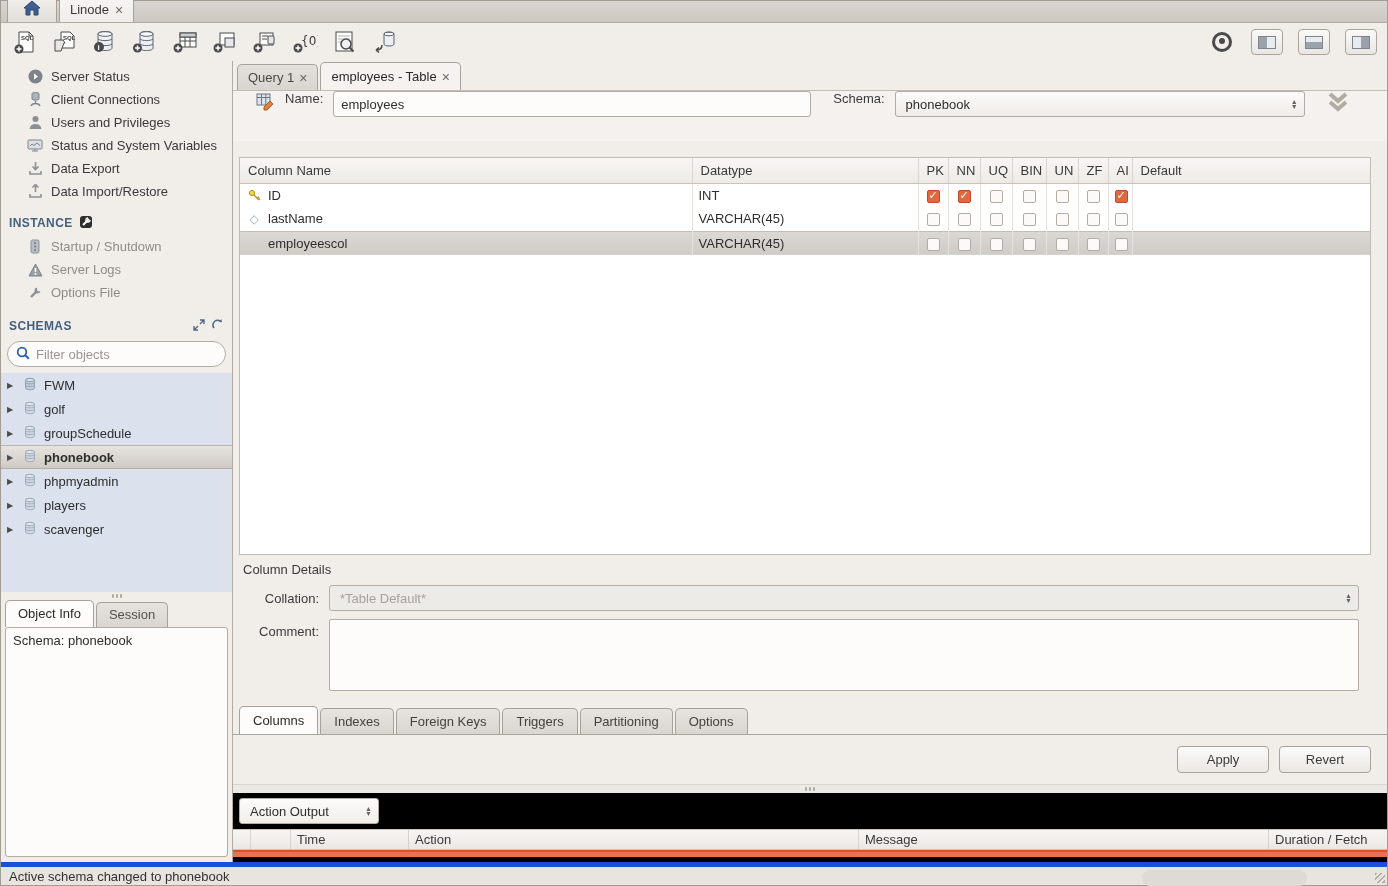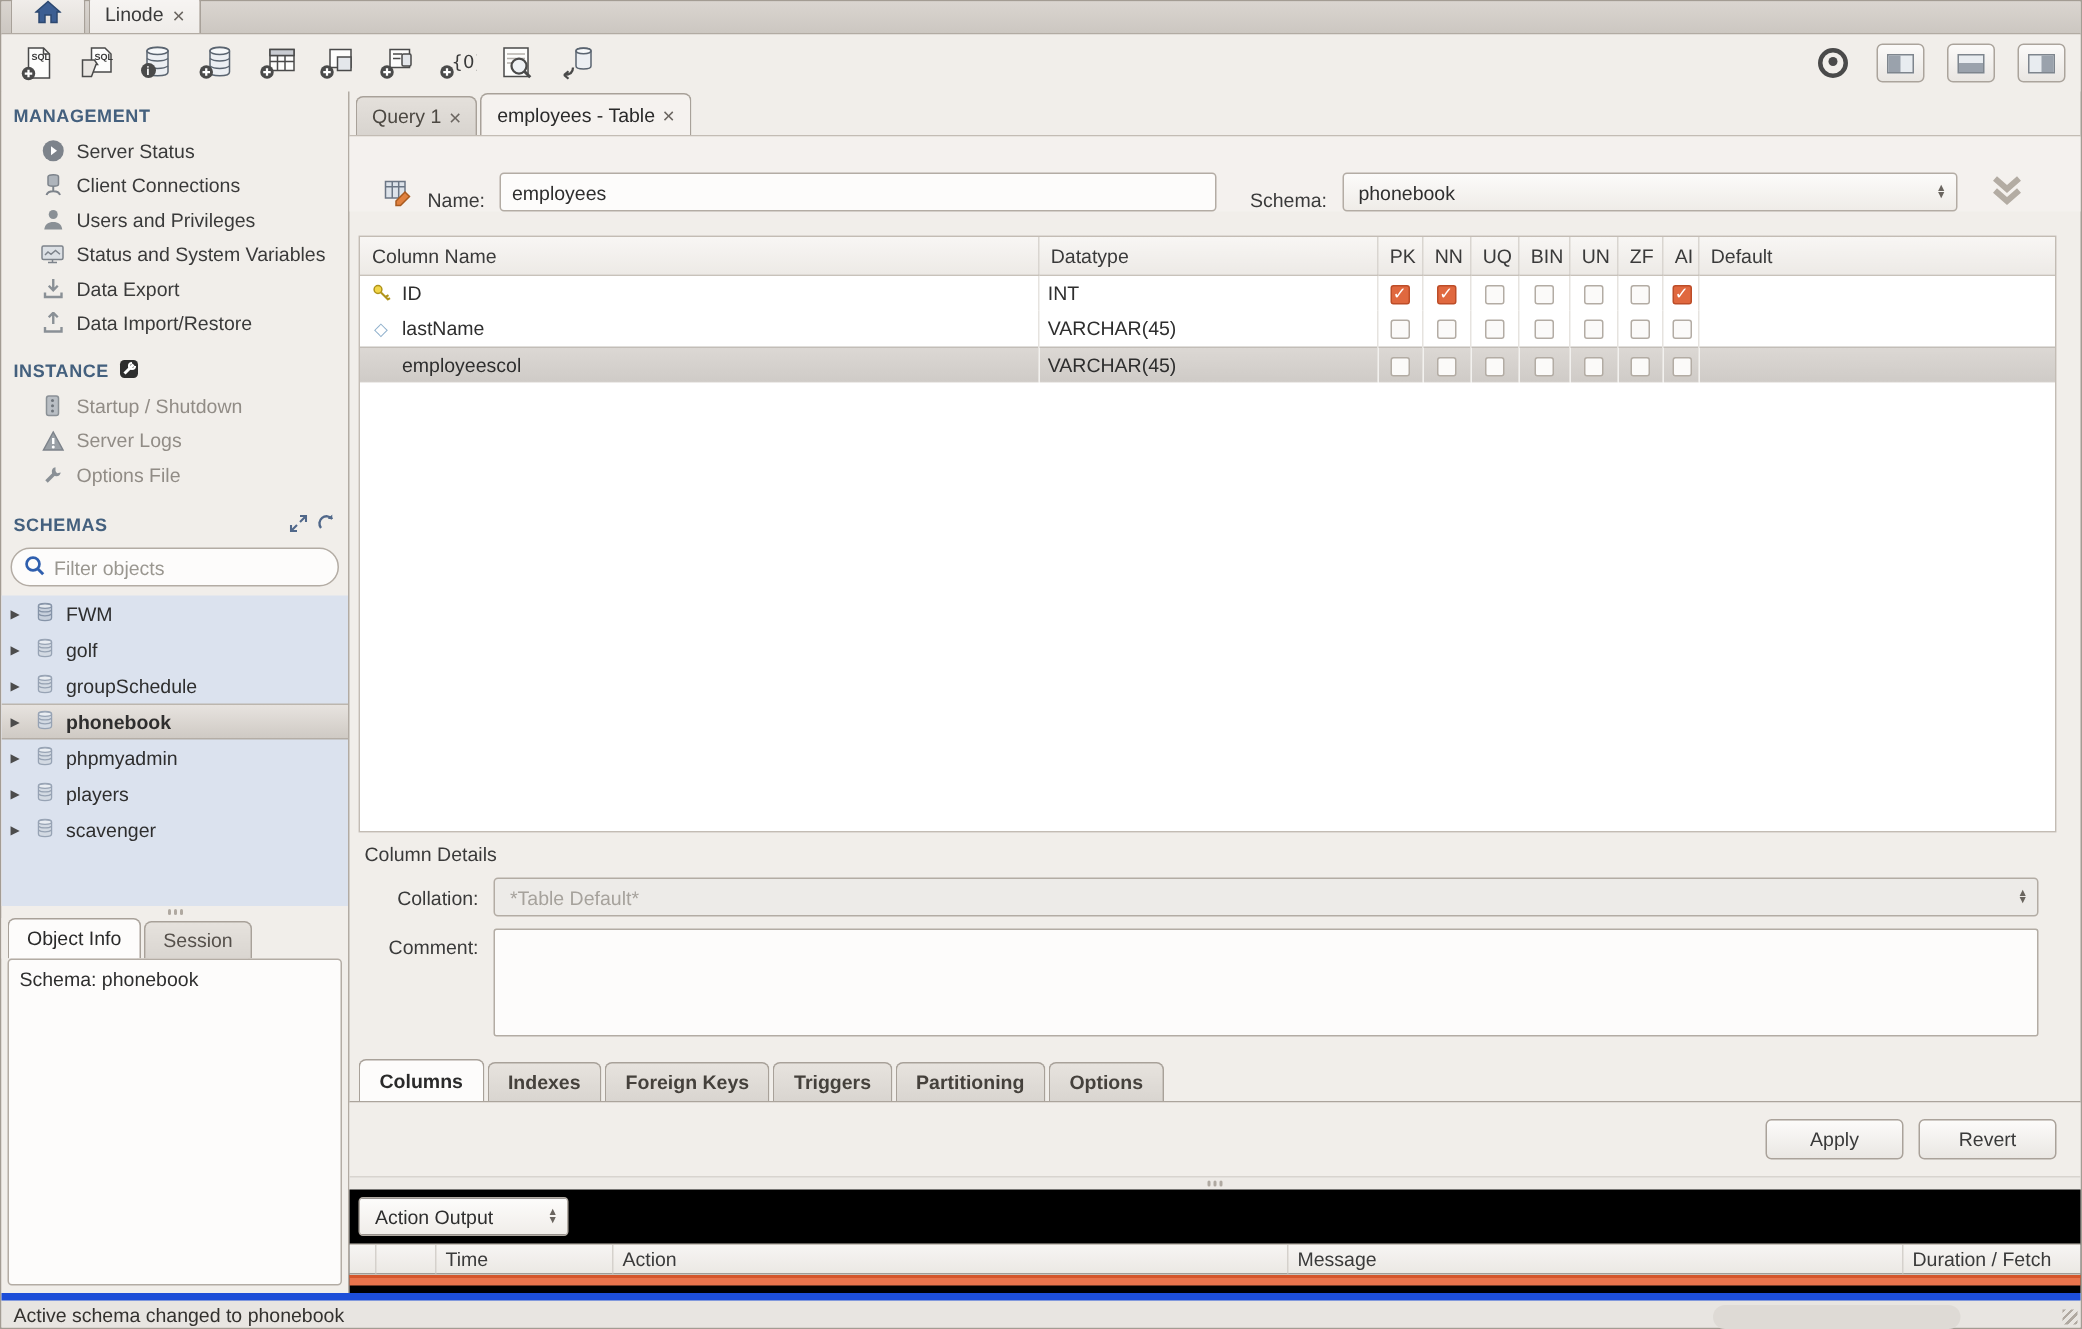--- a/index.html
+++ b/index.html
@@ -53,21 +53,21 @@
   .side-tab { height:25px; padding:0 12px; display:flex; align-items:center; border:1px solid #a8a199; border-bottom:none; border-radius:5px 5px 0 0; background:linear-gradient(#e6e2dd,#d9d5d0); color:#55504b; margin-right:2px; }
   .side-tab.on { background:#fdfcfb; color:#2a2a2a; height:27px; }
   .info-panel { margin:0 4px 5px 4px; flex:1; background:#fdfcfb; border:1px solid #b3aca4; border-radius:3px; padding:5px 7px; color:#2e2e2e; }
 
   
   .main { flex:1; display:flex; flex-direction:column; min-width:0; position:relative; }
   .ed-tabbar { height:30px; display:flex; align-items:flex-end; padding-left:4px; border-bottom:1px solid #c3bcb4; flex:none; }
   .ed-tab { height:26px; padding:0 10px; display:flex; align-items:center; gap:5px; border:1px solid #a8a199; border-bottom:none; border-radius:5px 5px 0 0; background:linear-gradient(#e4e0db,#d8d4cf); color:#4c4842; margin-right:2px; }
   .ed-tab.on { background:#f5f2ef; color:#2a2a2a; height:28px; }
 
-  .form-row { height:50px; display:flex; align-items:flex-end; padding:0 14px 0 22px; gap:10px; flex:none; background:#f4f1ee; }
+  .form-row { height:50px; display:flex; align-items:flex-start; padding:0 14px 0 22px; gap:10px; flex:none; background:#f4f1ee; }
   .lbl { color:#3a3a3a; }
   .txt-input { height:26px; background:#fdfcfb; border:1px solid #b3aca4; border-radius:3px; padding:0 7px; font:inherit; color:#2e2e2e; outline:none; }
   #name-input { width:478px; }
   .combo { height:26px; border:1px solid #b3aca4; border-radius:3px; background:linear-gradient(#fcfbfa,#efece8); display:flex; align-items:center; padding:0 6px 0 10px; color:#2e2e2e; }
   .combo .cval { flex:1; }
   .stepper { display:flex; flex-direction:column; align-items:center; line-height:5px; font-size:7px; color:#6a655f; padding-left:8px; }
   #schema-combo { width:410px; }
   .dbl-chev { margin-left:10px; color:#b1aaa1; }
 
   .grid-wrap { margin:16px 16px 0 6px; height:398px; background:#ffffff; border:1px solid #c3bcb4; overflow:hidden; flex:none; position:relative; }
@@ -89,21 +89,21 @@
   .details-head { height:26px; display:flex; align-items:flex-end; padding:0 0 4px 10px; color:#3a3a3a; flex:none; }
   .detail-row { display:flex; align-items:center; flex:none; padding-right:28px; }
   .detail-row .dlbl { width:96px; text-align:right; padding-right:10px; flex:none; }
   .collation-row { height:34px; }
   .combo.disabled { background:#edebe8; color:#a6a29c; }
   #collation-combo { flex:1; }
   .comment-row { height:86px; align-items:flex-start; padding-top:4px; }
   .comment-row .dlbl { padding-top:5px; }
   #comment-box { flex:1; height:72px; background:#fdfcfb; border:1px solid #b3aca4; border-radius:2px; resize:none; outline:none; font:inherit; padding:4px 6px; }
 
-  .sub-tabbar { height:34px; display:flex; align-items:flex-end; padding-left:6px; border-bottom:1px solid #aba49c; flex:none;font-weight:bold; }
+  .sub-tabbar { height:34px; display:flex; align-items:flex-end; padding-left:6px; border-bottom:1px solid #aba49c; flex:none; }
   .sub-tab { height:26px; padding:0 13px; display:flex; align-items:center; border:1px solid #a8a199; border-bottom:none; border-radius:5px 5px 0 0; background:linear-gradient(#e7e3de,#d9d5d0); color:#45413c; margin-right:2px; }
   .sub-tab.on { background:#fdfcfb; color:#2a2a2a; height:28px; }
 
   .apply-bar { height:49px; display:flex; align-items:center; justify-content:flex-end; gap:10px; padding-right:16px; flex:none; background:#f1eeea; }
   .btn { min-width:92px; height:27px; border:1px solid #aaa29a; border-radius:4px; background:linear-gradient(#fcfbfa,#eae7e3); color:#3a3a3a; font:inherit; display:flex; align-items:center; justify-content:center; }
 
   .h-grip { height:9px; background:#edeae6; border-top:1px solid #d8d4cf; display:flex; align-items:center; justify-content:center; gap:2px; flex:none; }
 
   .output { flex:1; background:#000000; display:flex; flex-direction:column; min-height:0; }
   .out-top { height:36px; display:flex; align-items:center; padding-left:6px; flex:none; }
@@ -241,23 +241,20 @@
         <div class="panel-inner">
           <div class="shade right"></div>
         </div>
       </div>
   </div>
 
   <div class="body">
 
     <div class="sidebar">
       <div style="height:4px"></div>
-      <div class="sect-head">
-        <span>MANAGEMENT</span>
-      </div>
       <div class="side-item">
         <span class="ic">
             <svg width="15" height="15" viewBox="0 0 15 15">
               <circle cx="7.5" cy="7.5" r="7" fill="#7d838b"></circle>
               <path d="M6 4.5l4 3-4 3z" fill="#fff"></path>
             </svg>
           </span>
         <span>Server Status</span>
       </div>
       <div class="side-item">

